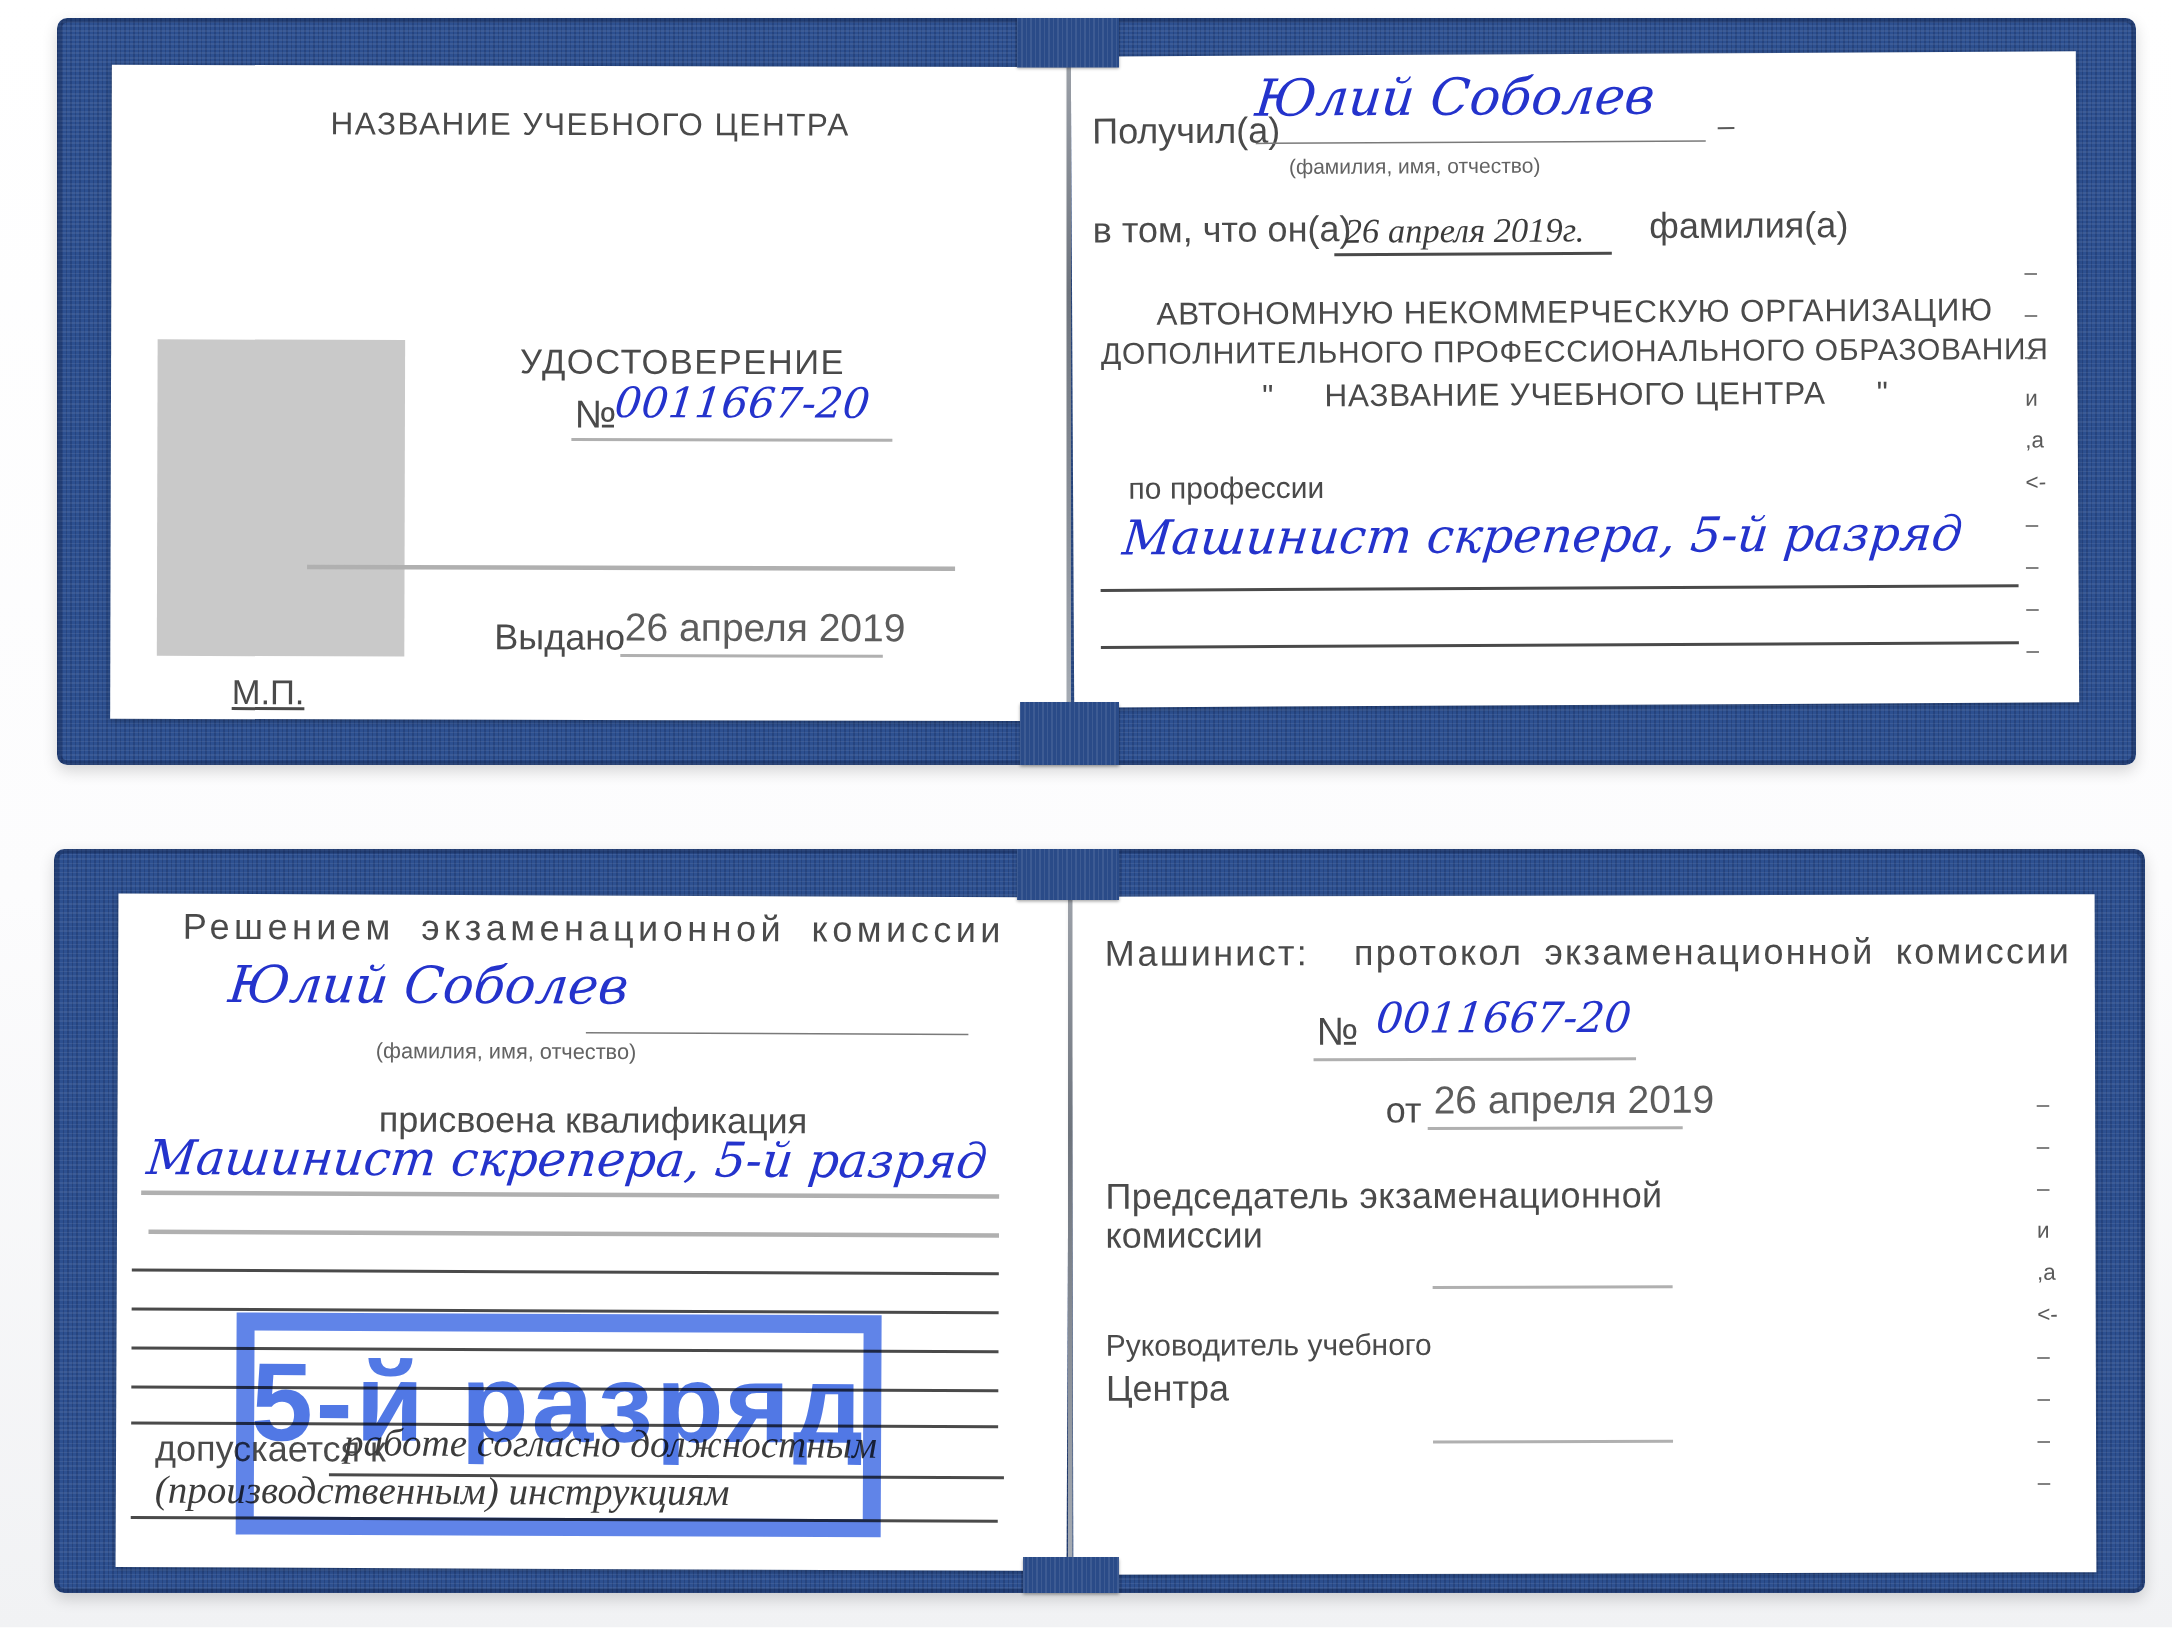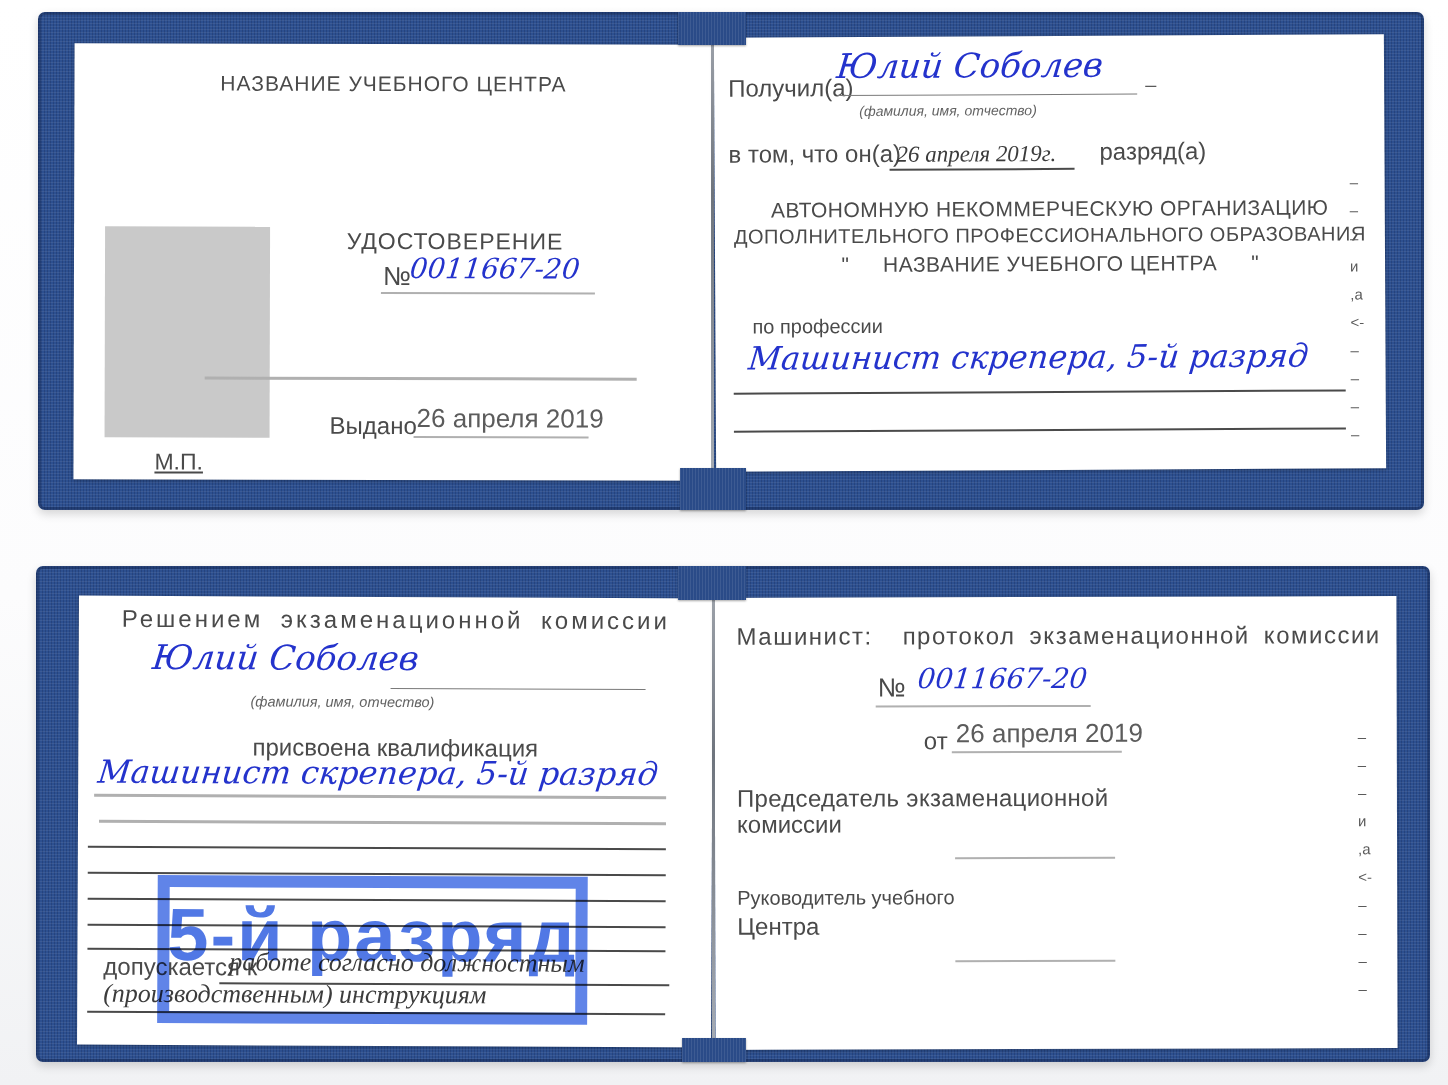--- a/index.html
+++ b/index.html
@@ -19,21 +19,21 @@
   .page { position:absolute; background:#ffffff; box-shadow:0 1px 4px rgba(0,0,0,.30); }
 
   .seam { position:absolute; width:3px;
           background:linear-gradient(180deg,#9ba0a8,#6e747d 35%,#8a9099 70%,#a7adb5); z-index:6; }
   .tab  { position:absolute; z-index:7; background-color:#2a4b88;
           background-image:repeating-linear-gradient(90deg, rgba(255,255,255,.09) 0 1px, transparent 1px 3px);
           box-shadow:0 1px 2px rgba(0,0,0,.35); }
 
   .print { position:absolute; color:#4a4a4a; white-space:nowrap; }
   .center { text-align:center; }
-  .hint  { color:#636363;font-style:italic; }
+  .hint  { color:#636363; }
   .hand  { position:absolute; font-family:"DejaVu Serif", serif; font-style:italic;
            color:#2433cc; white-space:nowrap; transform:skewX(-6deg); }
   .serif-it { position:absolute; font-family:"Liberation Serif", serif; font-style:italic;
               color:#3c3c3c; white-space:nowrap; }
 
   .line { position:absolute; height:0; border-top:2px solid #4a4a4a; }
   .line.graythick { border-top:3px solid #b0b0b0; }
   .line.thinlight { border-top:2px solid #b0b0b0; }
   .line.namethin  { border-top:1.5px solid #7a7a7a; }
 
@@ -76,21 +76,21 @@
 
   <div class="page" style="left:715px; top:36px; width:670px; height:434px; transform:rotate(-0.3deg);">
     <div class="hand" style="left:123px; top:9px; font-size:34px;">Юлий Соболев</div>
     <div class="print" style="left:14px; top:37px; font-size:24px;">Получил(а)</div>
     <div class="line namethin" style="left:123px; top:58px; width:300px;"></div>
     <div class="print" style="left:431px; top:38px; font-size:20px; color:#5a5a5a;">–</div>
     <div class="print hint" style="left:145px; top:66px; font-size:14px;">(фамилия, имя, отчество)</div>
     <div class="print" style="left:14px; top:103px; font-size:24px;">в том, что он(а)</div>
     <div class="serif-it" style="left:182px; top:105px; font-size:23px;font-style:italic;">26 апреля 2019г.</div>
     <div class="line" style="left:175px; top:132px; width:185px;"></div>
-    <div class="print" style="left:385px; top:102px; font-size:24px;">разряд(а)</div>
+    <div class="print" style="left:385px; top:102px; font-size:24px;">фамилия(а)</div>
     <div class="print center" style="left:0; top:161px; width:670px; font-size:21px; letter-spacing:.5px;">АВТОНОМНУЮ НЕКОММЕРЧЕСКУЮ ОРГАНИЗАЦИЮ</div>
     <div class="print center" style="left:0; top:188px; width:670px; font-size:20px; letter-spacing:.5px;">ДОПОЛНИТЕЛЬНОГО ПРОФЕССИОНАЛЬНОГО ОБРАЗОВАНИЯ</div>
     <div class="orgrow" style="left:0; top:216px; width:670px; font-size:21px; color:#4a4a4a;">
       <span>"</span>
       <span style="letter-spacing:.5px;">НАЗВАНИЕ УЧЕБНОГО ЦЕНТРА</span>
       <span>"</span>
     </div>
     <div class="print" style="left:37px; top:278px; font-size:20px;">по профессии</div>
     <div class="hand" style="left:33px; top:302px; font-size:32px;">Машинист скрепера, 5-й разряд</div>
     <div class="line" style="left:18px; top:355px; width:612px;"></div>

